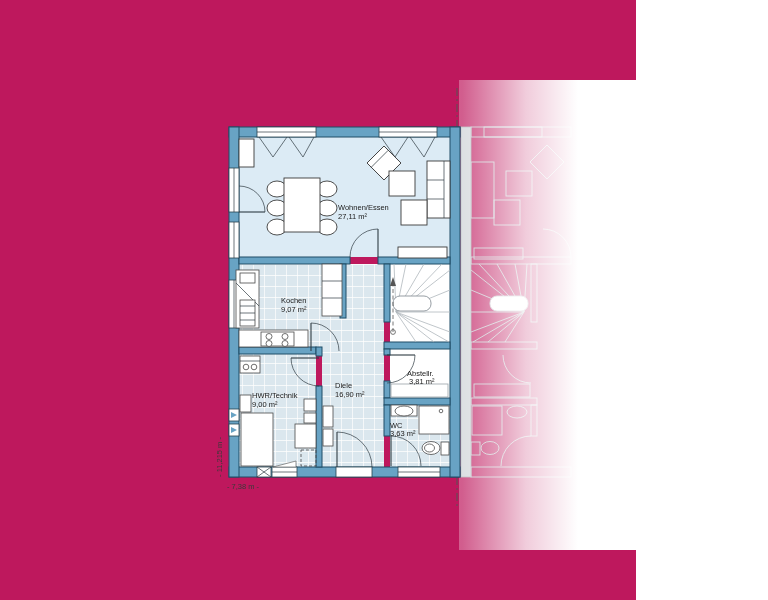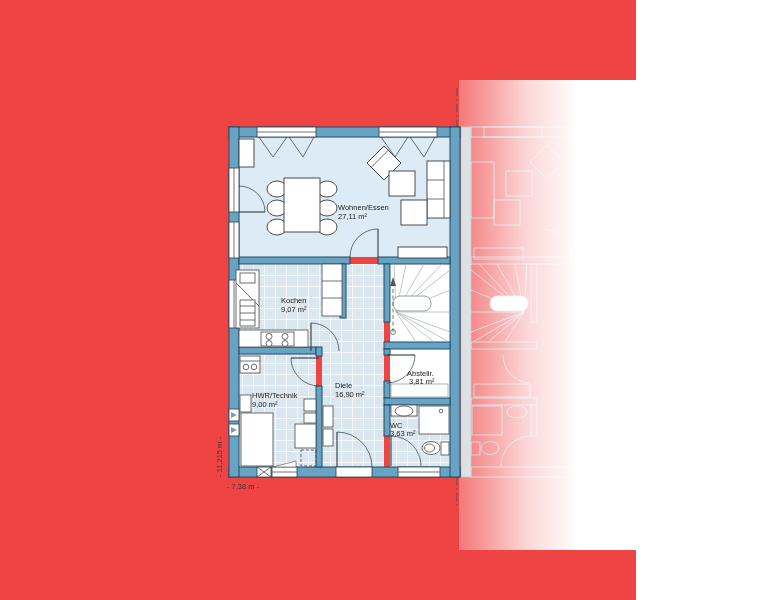--- a/index.html
+++ b/index.html
@@ -1,16 +1,16 @@
 <!DOCTYPE html>
 <html><head>
 <meta charset="utf-8">
 <style>
   html,body{margin:0;padding:0;background:#fff;}
-  .stage{position:relative;width:636px;height:600px;background:#ef4444;overflow:hidden;
+  .stage{position:relative;width:636px;height:600px;background:#be185d;overflow:hidden;
          font-family:"Liberation Sans",sans-serif;}
   svg{display:block;}
   .w    {fill:#68a3c4;stroke:#1e4d66;stroke-width:1;}
   .win  {fill:#ffffff;stroke:#27434f;stroke-width:.8;}
   .thin {stroke:#2f3b42;stroke-width:.7;fill:none;}
   .leaf {stroke:#2f3b42;stroke-width:1.1;}
   .furn {fill:#ffffff;stroke:#3a3a3a;stroke-width:.9;}
   .kf   {fill:#ffffff;stroke:#4a4a4a;stroke-width:.8;}
   .st   {stroke:#b0b7bc;stroke-width:.8;fill:none;}
   .lbl  {font-family:"Liberation Sans",sans-serif;font-size:7.5px;fill:#212121;}

